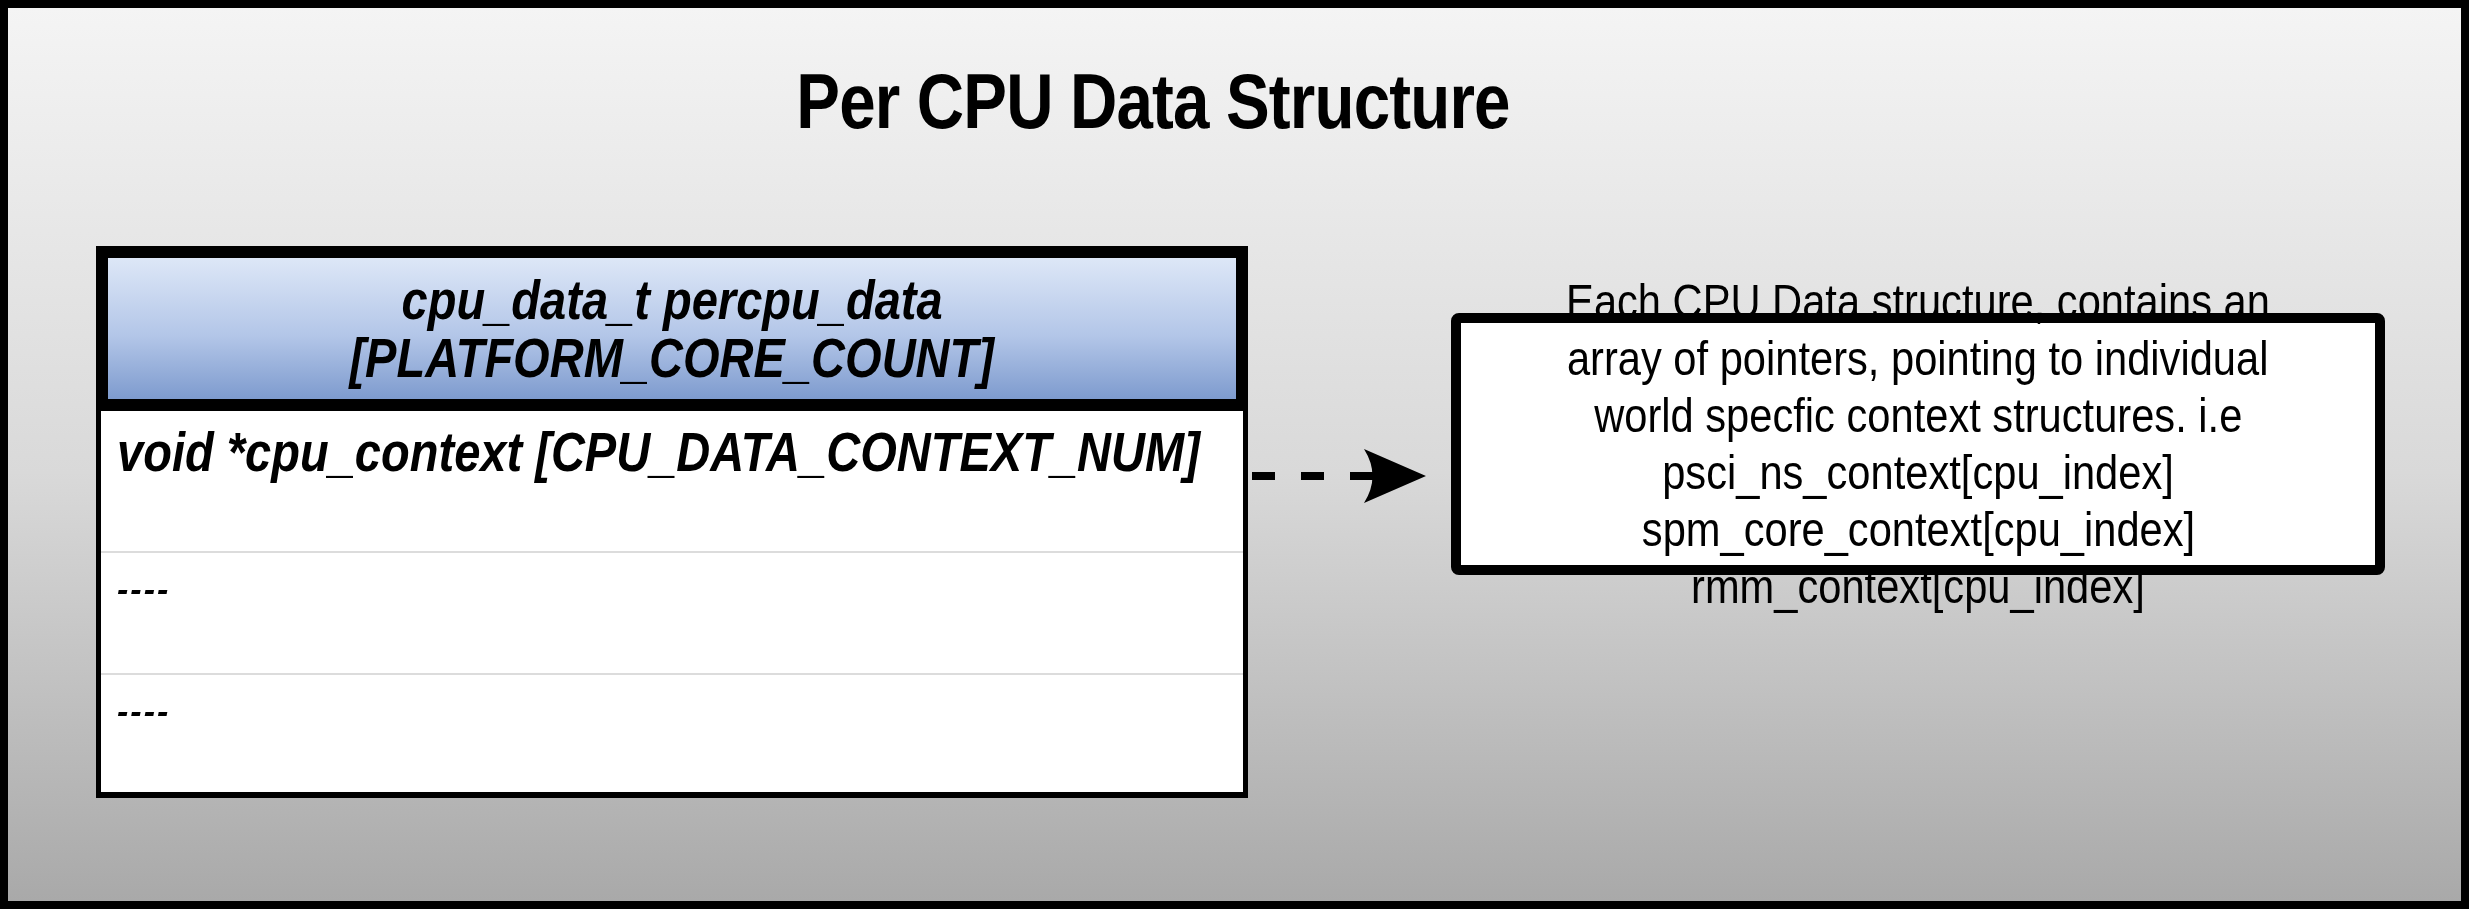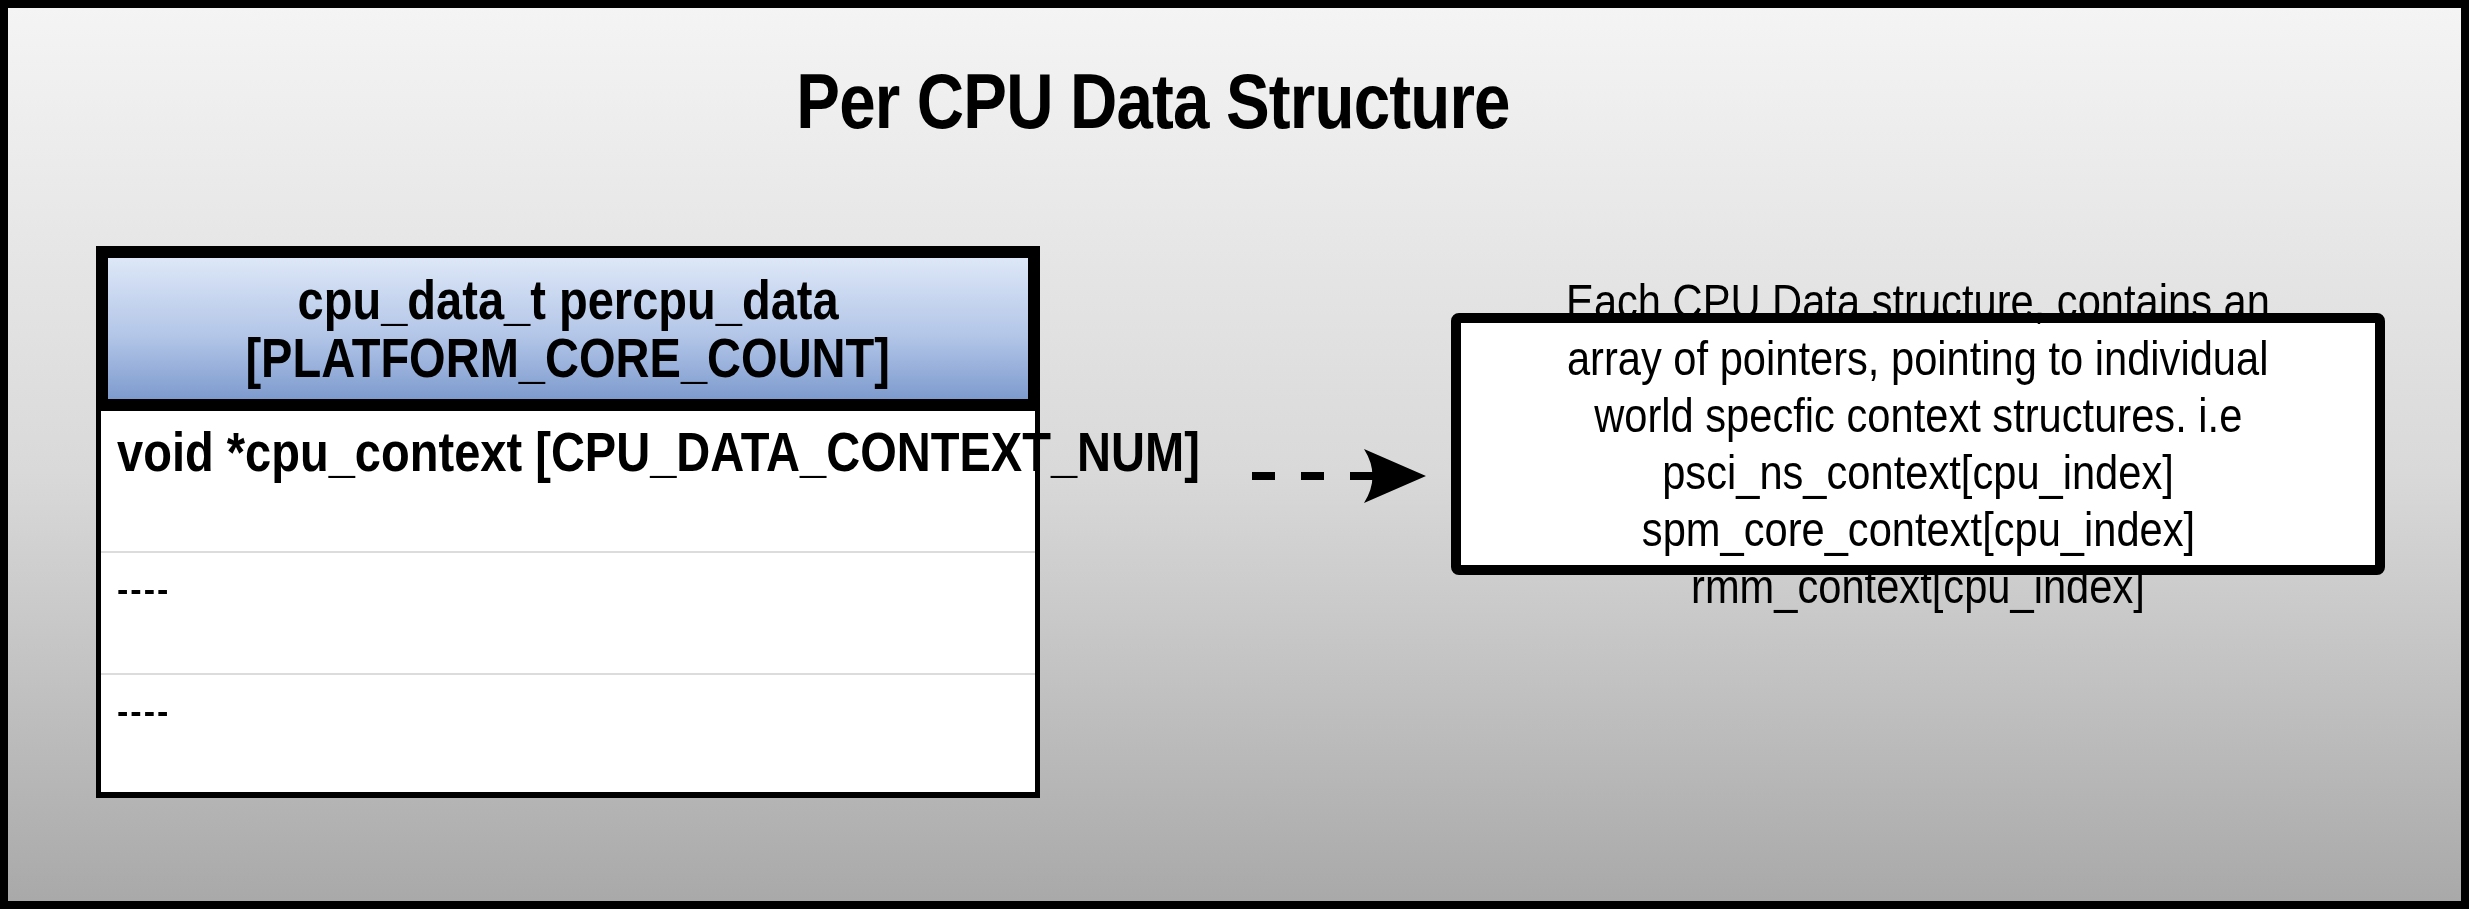--- a/index.html
+++ b/index.html
@@ -25,21 +25,22 @@
     font-size: 78px;
     font-weight: bold;
     white-space: nowrap;
     letter-spacing: -1px;
   }
 
   .data-table {
     position: absolute;
     left: 88px;
     top: 238px;
-    width: 944px;
+    width: 1152px;
+    font-style: italic;
   }
 
   .table-header {
     width: 100%;
     height: 165px;
     border: 12px solid #000;
     background: linear-gradient(180deg, #dde7f7 0%, #b3c6e8 55%, #7e9bce 100%);
     display: flex;
     flex-direction: column;
     justify-content: center;

